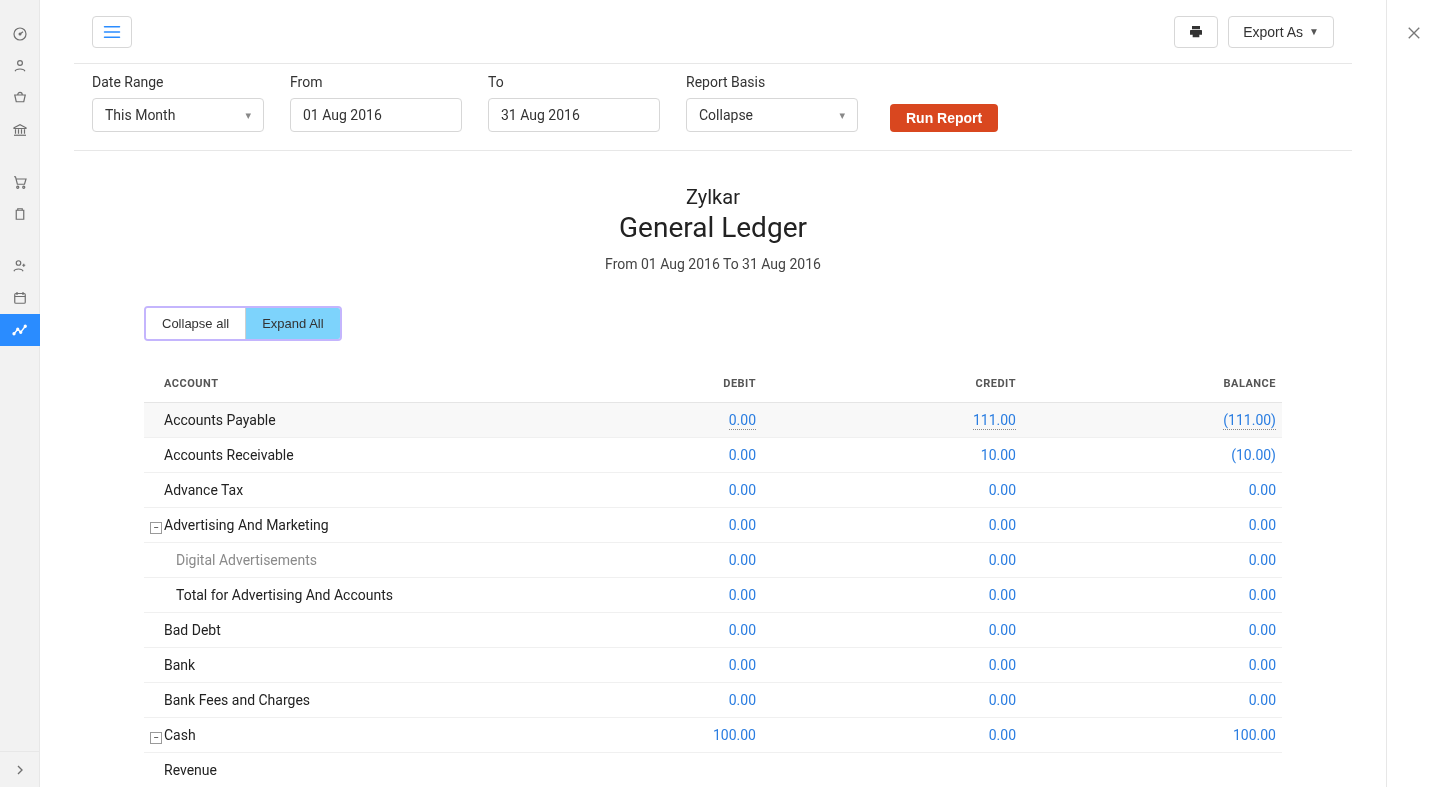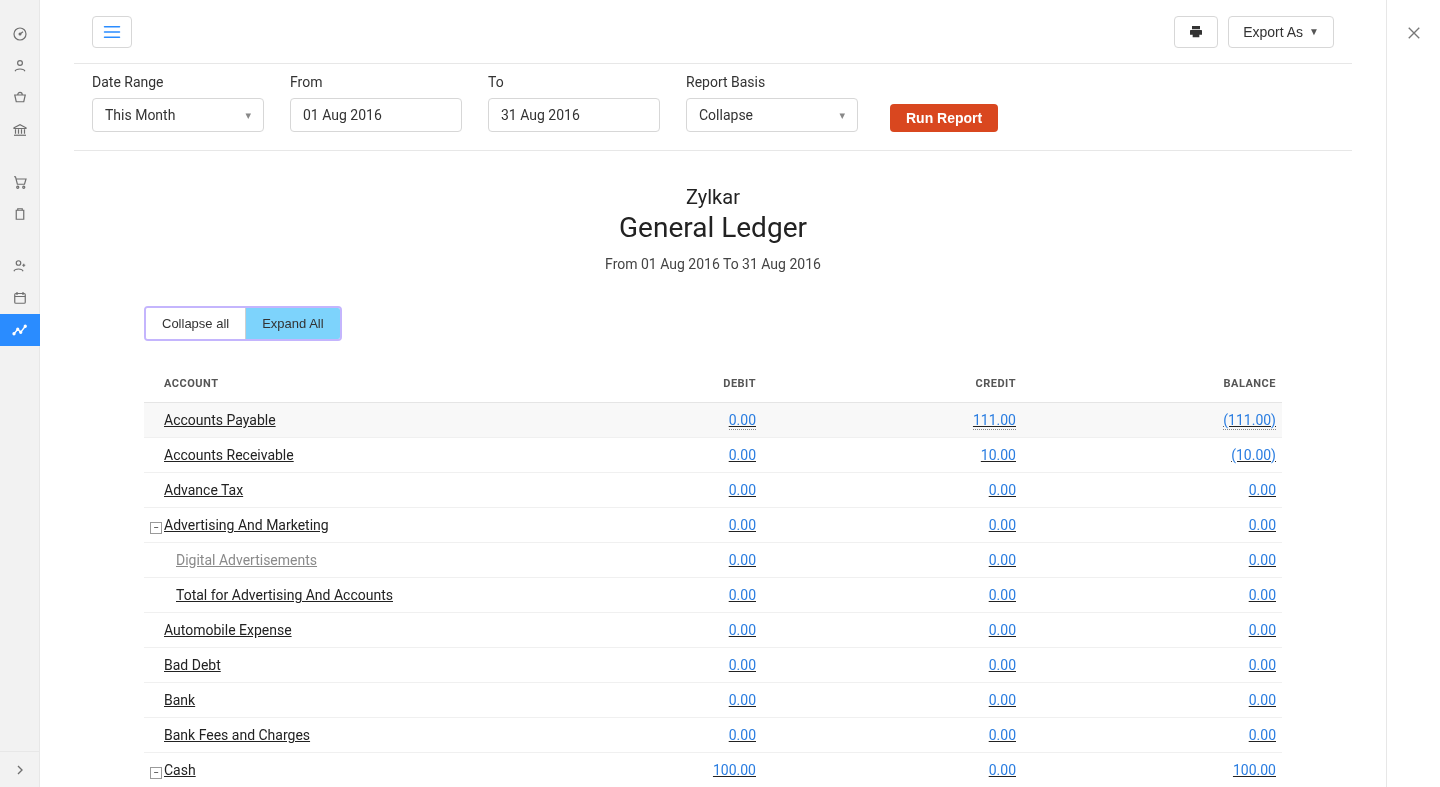--- a/index.html
+++ b/index.html
@@ -139,21 +139,20 @@
   table.ledger { width:100%; border-collapse:collapse; table-layout:fixed; }
   .ledger thead th {
     text-align:left; font-size:11px; letter-spacing:.5px; color:#555;
     font-weight:700; text-transform:uppercase;
     padding:12px 6px; border-bottom:1px solid #e5e5e5;
   }
   .ledger thead th.num, .ledger tbody td.num { text-align:right; }
   .ledger tbody td {
     padding:9px 6px; border-bottom:1px solid #f0f0f0; font-size:14px;
     white-space:nowrap;
-    text-decoration:underline;
   }
   .ledger tbody tr.hover-row td { background:#f8f8f8; }
   .account-cell { color:#222; }
   .account-cell.sub { color:#8a8a8a; padding-left:18px; }
   .account-cell.total { padding-left:18px; }
   .num-link { color:#2a7de1; }
   .num-link.under { border-bottom:1px dotted #888; padding-bottom:1px; }
   .expand-col { width:14px; }
   .exp-btn {
     width:12px; height:12px; border:1px solid #9a9a9a; display:inline-flex;
@@ -357,27 +356,20 @@
               </tr>
               <tr>
                 <td></td>
                 <td class="account-cell total">Total for Advertising And Accounts</td>
                 <td class="num"><span class="num-link">0.00</span></td>
                 <td class="num"><span class="num-link">0.00</span></td>
                 <td class="num"><span class="num-link">0.00</span></td>
               </tr>
               <tr>
                 <td></td>
-                <td class="account-cell">Automobile Expense</td>
-                <td class="num"><span class="num-link">0.00</span></td>
-                <td class="num"><span class="num-link">0.00</span></td>
-                <td class="num"><span class="num-link">0.00</span></td>
-              </tr>
-              <tr>
-                <td></td>
                 <td class="account-cell">Bad Debt</td>
                 <td class="num"><span class="num-link">0.00</span></td>
                 <td class="num"><span class="num-link">0.00</span></td>
                 <td class="num"><span class="num-link">0.00</span></td>
               </tr>
               <tr>
                 <td></td>
                 <td class="account-cell">Bank</td>
                 <td class="num"><span class="num-link">0.00</span></td>
                 <td class="num"><span class="num-link">0.00</span></td>

